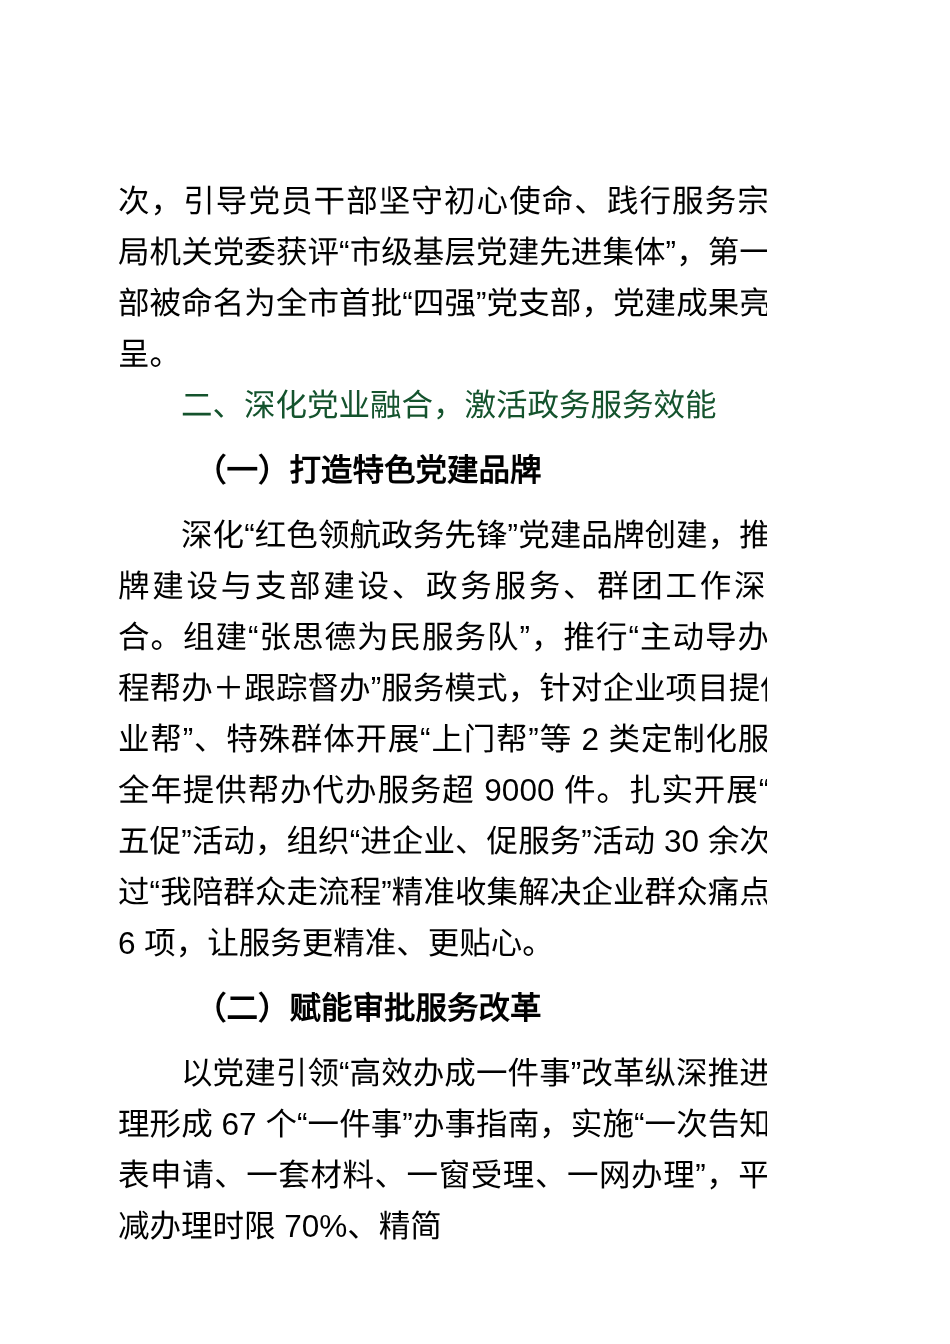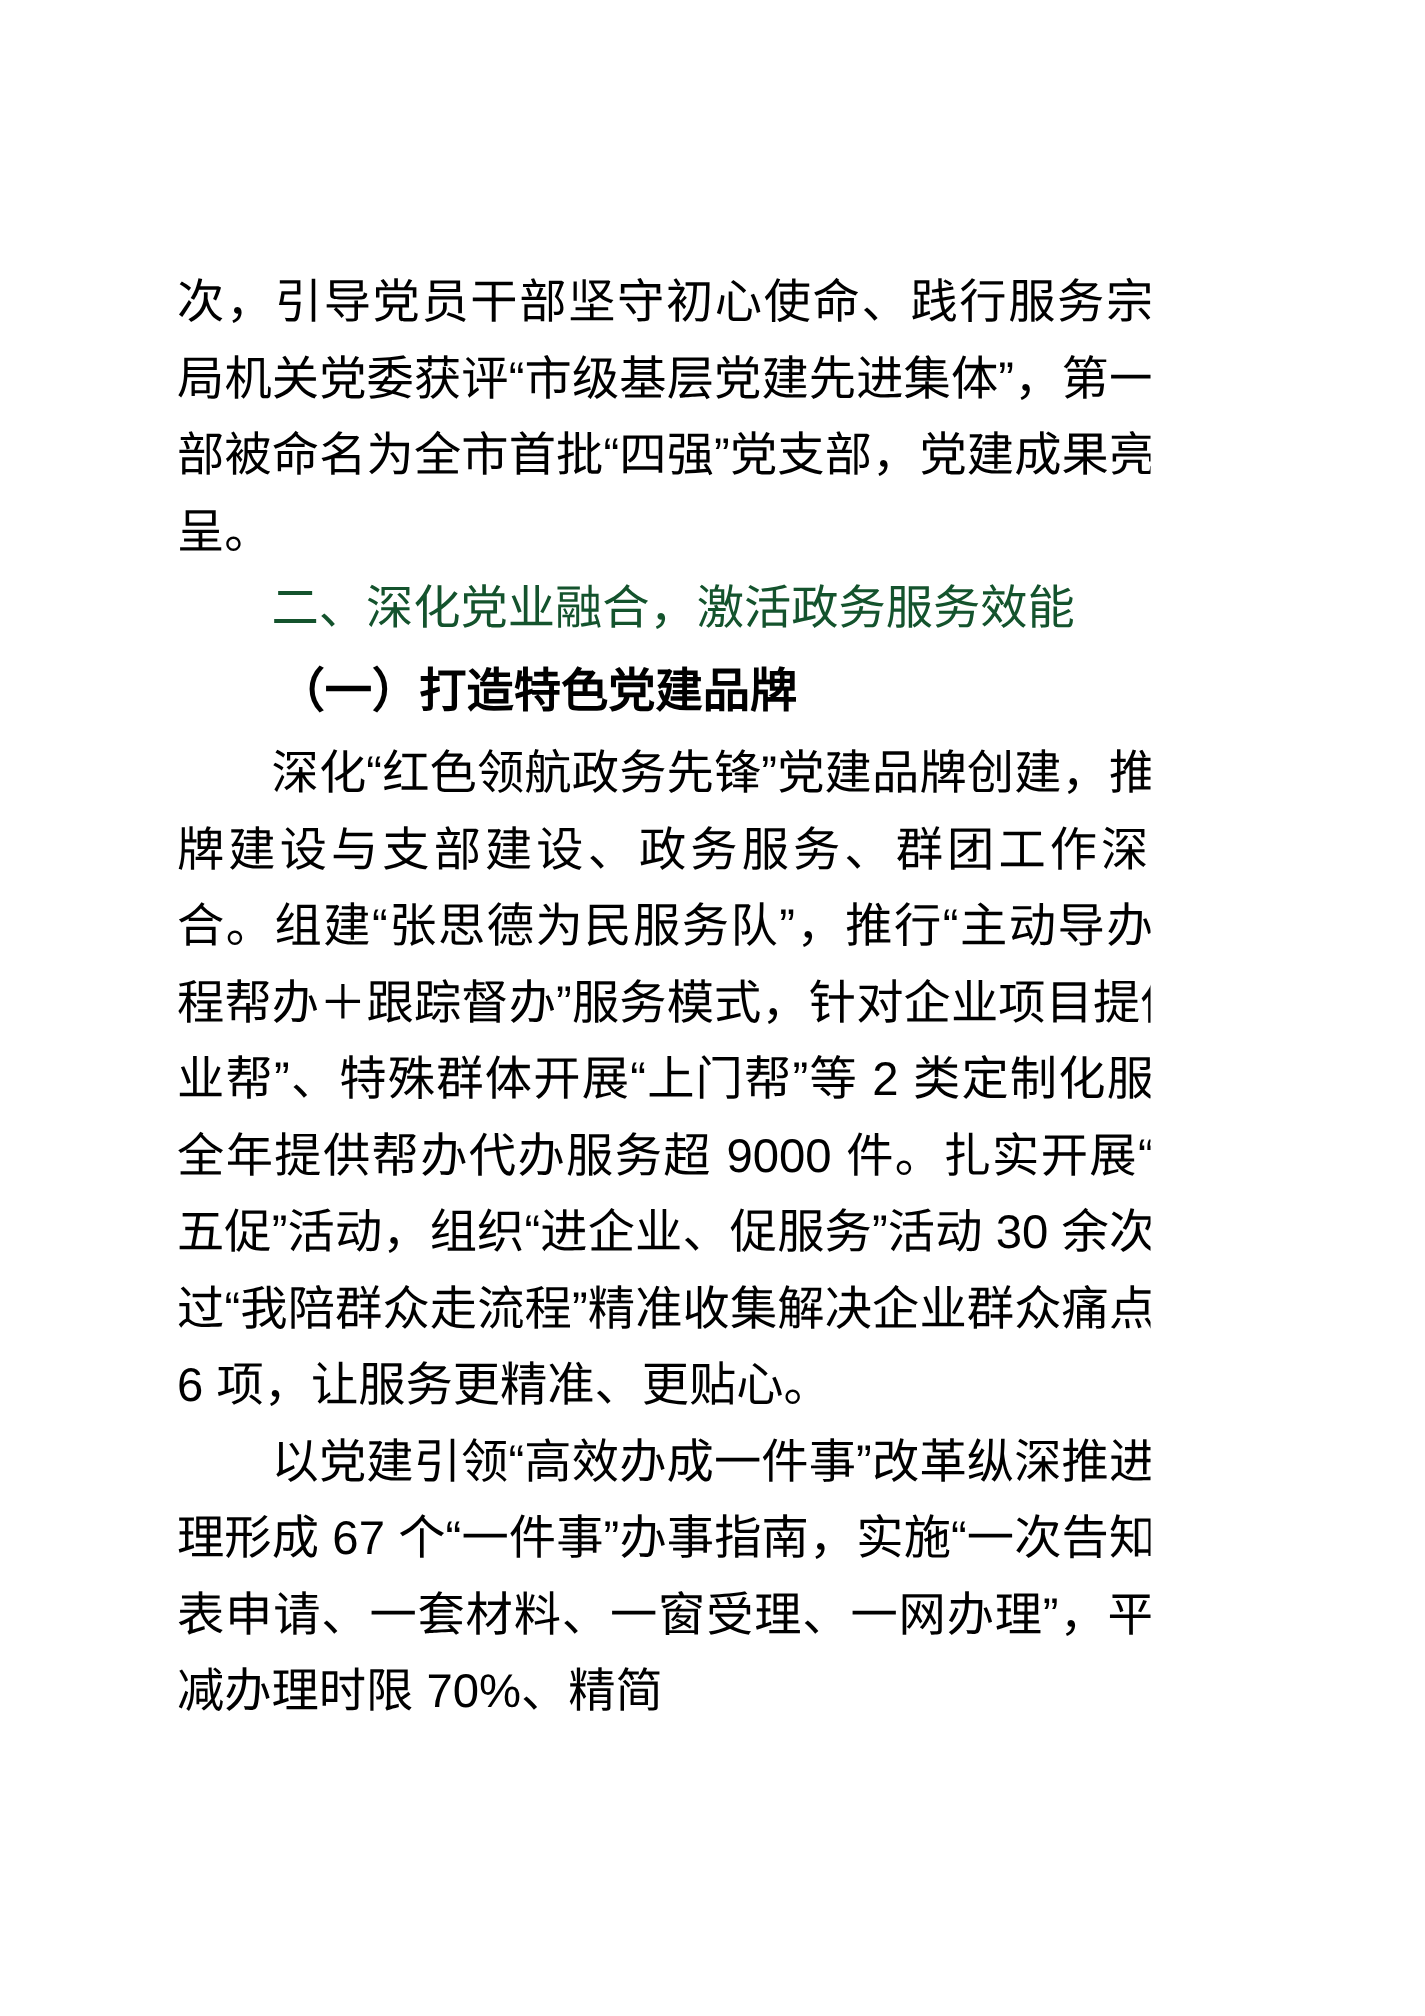--- a/index.html
+++ b/index.html
@@ -61,21 +61,21 @@
     font-weight: 400;
     white-space: nowrap;
   }
 
   
   .sub-heading {
     font-family: "Liberation Sans", "DejaVu Sans", sans-serif;
     font-size: 31.5px;
     line-height: 51px;
     color: #000000;
-    margin: 4px;
+    margin: 14px;
     text-indent: 63px;
     text-align: left;
     font-weight: 700;
     white-space: nowrap;
   }
 </style>
 </head>
 <body>
 
 <div class="page">
@@ -83,17 +83,18 @@
 
     <p class="para continuation">次，引导党员干部坚守初心使命、践行服务宗旨。局机关党委获评“市级基层党建先进集体”，第一党支部被命名为全市首批“四强”党支部，党建成果亮点纷呈。</p>
 
     <p class="section-heading">二、深化党业融合，激活政务服务效能</p>
 
 
     <p class="sub-heading">（一）打造特色党建品牌</p>
 
     <p class="para indent">深化“红色领航政务先锋”党建品牌创建，推动品牌建设与支部建设、政务服务、群团工作深度融合。组建“张思德为民服务队”，推行“主动导办＋全程帮办＋跟踪督办”服务模式，针对企业项目提供“专业帮”、特殊群体开展“上门帮”等 2 类定制化服务，全年提供帮办代办服务超 9000 件。扎实开展“五进五促”活动，组织“进企业、促服务”活动 30 余次，通过“我陪群众走流程”精准收集解决企业群众痛点问题 6 项，让服务更精准、更贴心。</p>
 
+    <p class="sub-heading">（二）赋能审批服务改革</p>
 
     <p class="para indent">以党建引领“高效办成一件事”改革纵深推进，梳理形成 67 个“一件事”办事指南，实施“一次告知、一表申请、一套材料、一窗受理、一网办理”，平均压减办理时限 70%、精简</p>
 
   </div>
 </div>
 
 </body></html>

